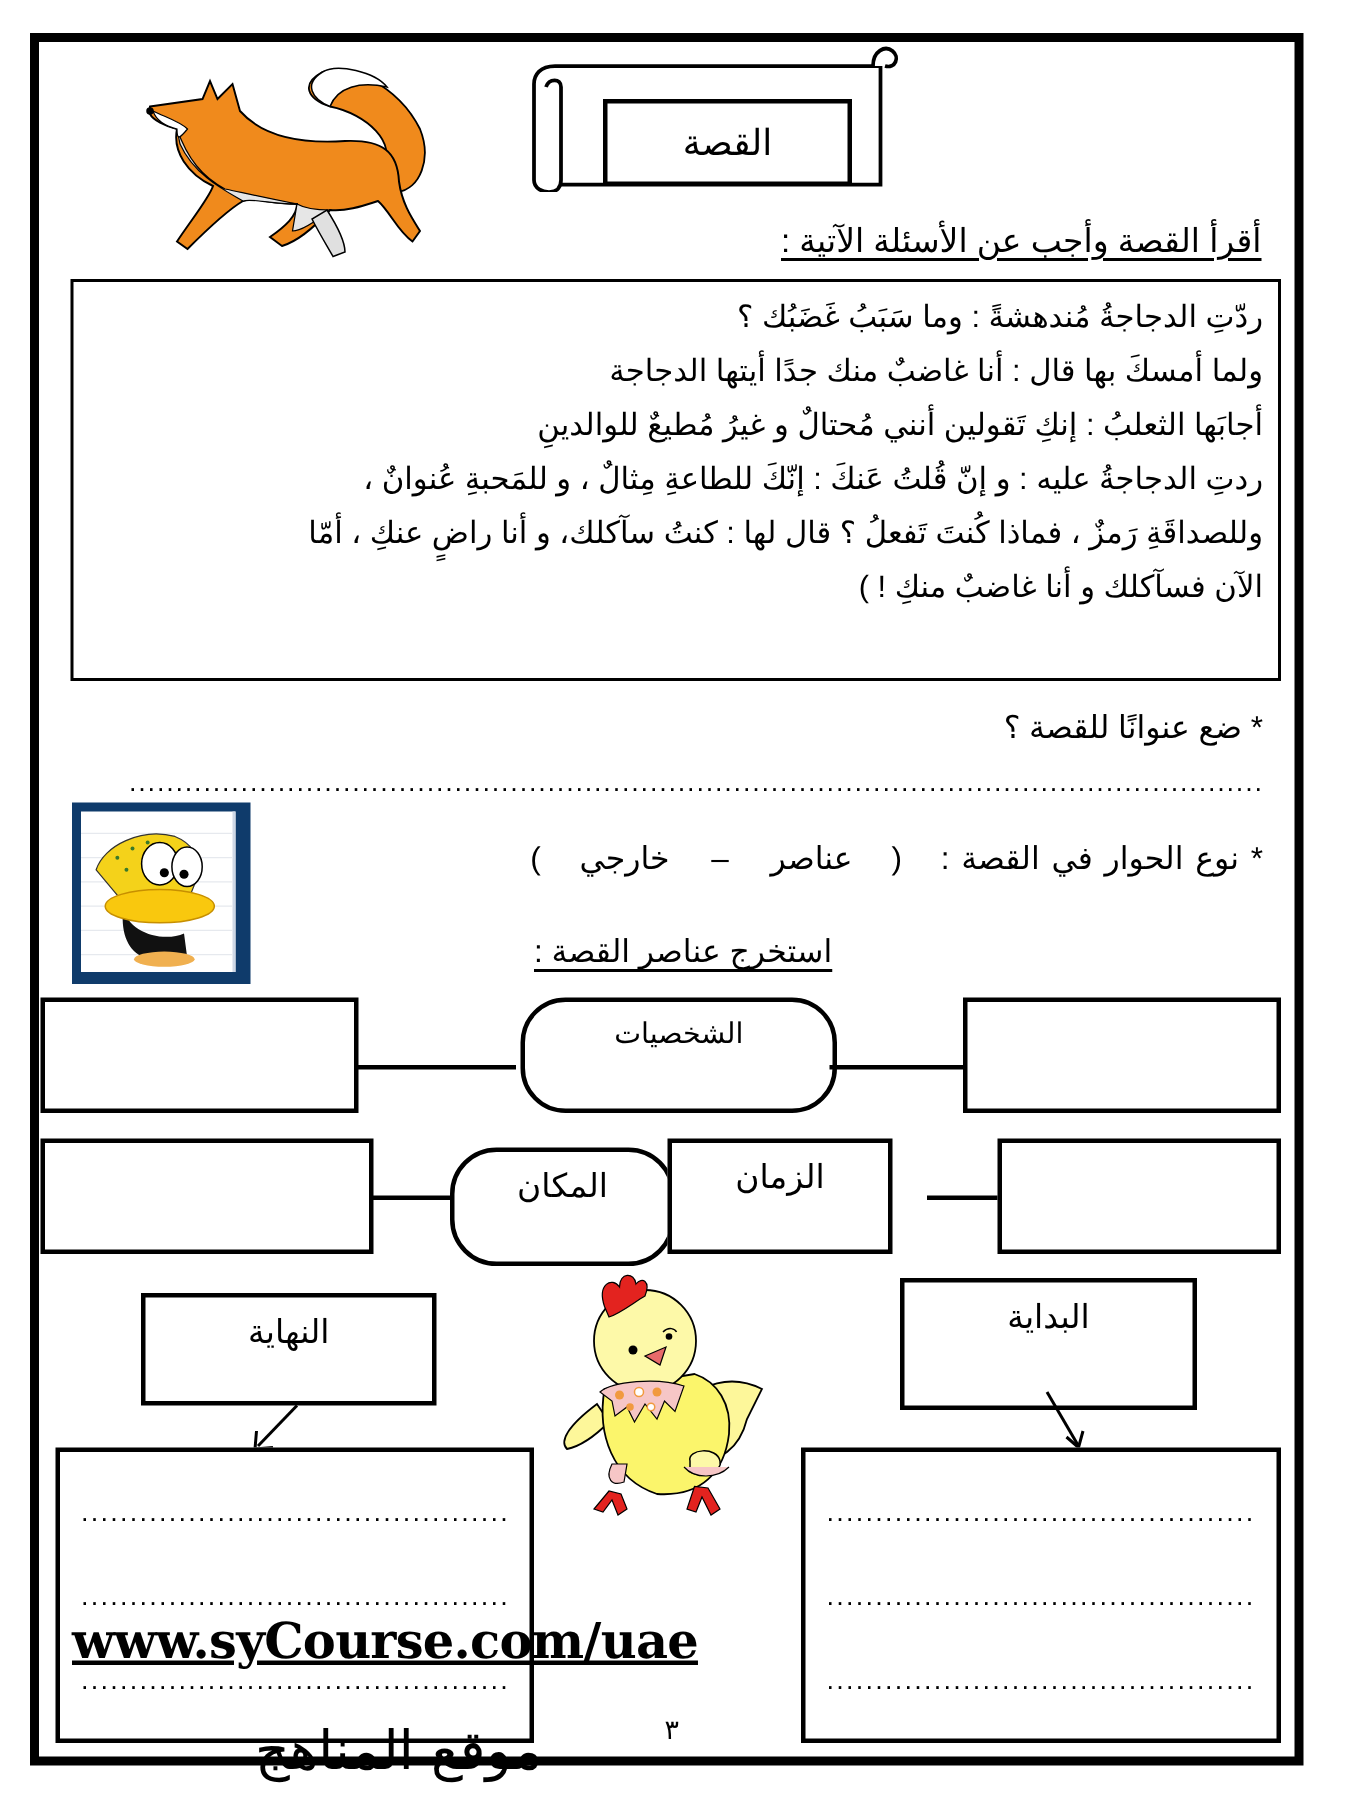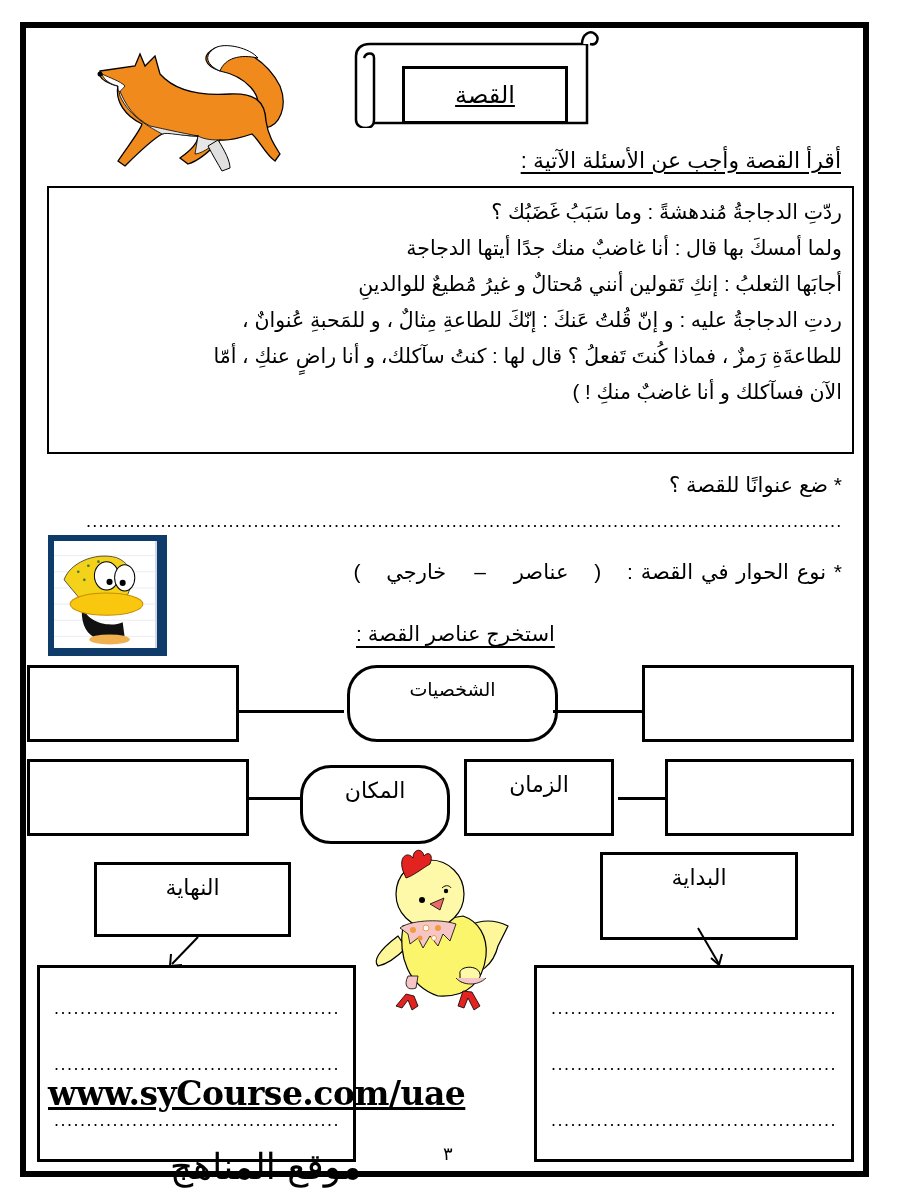--- a/index.html
+++ b/index.html
@@ -15,21 +15,21 @@
 
   
   .fox { left: 80px; top: 36px; width: 205px; height: 148px; }
 
   
   .scroll { left: 352px; top: 28px; width: 250px; height: 100px; }
   .title-box {
     left: 402px; top: 66px; width: 166px; height: 58px;
     border: 3px solid #000; background: #fff;
     display: flex; align-items: center; justify-content: center;
-    font-size: 24px; direction: rtl; text-decoration: underline;
+    font-size: 24px; direction: rtl;
   }
 
   .instruction {
     left: 455px; top: 148px; width: 386px; text-align: right; direction: rtl;
     font-size: 22px; line-height: 26px;
   }
   .instruction span { text-decoration: underline; text-underline-offset: 4px; }
 
   
   .story-box {
@@ -118,21 +118,21 @@
 
 <div class="abs instruction">
   <span>أقرأ القصة وأجب عن الأسئلة الآتية :</span>
 </div>
 
 <div class="abs story-box">
   <div class="story-line">ردّتِ الدجاجةُ مُندهشةً : وما سَبَبُ غَضَبُك ؟</div>
   <div class="story-line">ولما      أمسكَ بها قال : أنا غاضبٌ منك جدًا أيتها الدجاجة</div>
   <div class="story-line">أجابَها الثعلبُ : إنكِ تَقولين أنني مُحتالٌ و غيرُ مُطيعٌ للوالدينِ</div>
   <div class="story-line">ردتِ الدجاجةُ عليه : و إنّ قُلتُ عَنكَ : إنّكَ للطاعةِ مِثالٌ ، و للمَحبةِ عُنوانٌ ،</div>
-  <div class="story-line">للطاعةَةِ رَمزٌ ، فماذا كُنتَ تَفعلُ ؟ قال لها : كنتُ سآكلك، و أنا راضٍ عنكِ  ، أمّا</div>
+  <div class="story-line">وللصداقَةِ رَمزٌ ، فماذا كُنتَ تَفعلُ ؟ قال لها : كنتُ سآكلك، و أنا راضٍ عنكِ  ، أمّا</div>
   <div class="story-line">الآن فسآكلك و أنا غاضبٌ منكِ ! )</div>
 </div>
 
 <div class="abs question q1">* ضع عنوانًا للقصة ؟</div>
 <div class="abs dots-line">..............................................................................................................................</div>
 
 <div class="abs duck-frame">
   <div class="duck-inner">
     <svg width="100%" height="100%" viewBox="0 0 100 105">
       <g stroke="#e6e9ee" stroke-width="0.8">
@@ -178,21 +178,21 @@
   <span class="lbl">الشخصيات</span>
 </div>
 <div class="abs hline" style="left:553px; top:710px; width:90px;"></div>
 <div class="abs ebox" style="left:642px; top:665px; width:212px; height:77px;"></div>
 
 <div class="abs ebox" style="left:27px; top:759px; width:222px; height:77px;"></div>
 <div class="abs hline" style="left:248px; top:797px; width:53px;"></div>
 <div class="abs ebox" style="left:300px; top:765px; width:150px; height:79px;border-radius:31px;">
   <span class="lbl">المكان</span>
 </div>
-<div class="abs ebox" style="left:464px; top:759px; width:150px; height:77px;">
+<div class="abs ebox" style="left:445px; top:759px; width:150px; height:77px;">
   <span class="lbl">الزمان</span>
 </div>
 <div class="abs hline" style="left:618px; top:797px; width:48px;"></div>
 <div class="abs ebox" style="left:665px; top:759px; width:189px; height:77px;"></div>
 
 <div class="abs ebox" style="left:94px; top:862px; width:197px; height:75px;">
   <span class="lbl">النهاية</span>
 </div>
 <svg class="abs" style="left:160px; top:935px; width:45px; height:35px;" viewBox="0 0 45 35">
   <line x1="38" y1="2" x2="12" y2="29" stroke="#000" stroke-width="2"></line>

